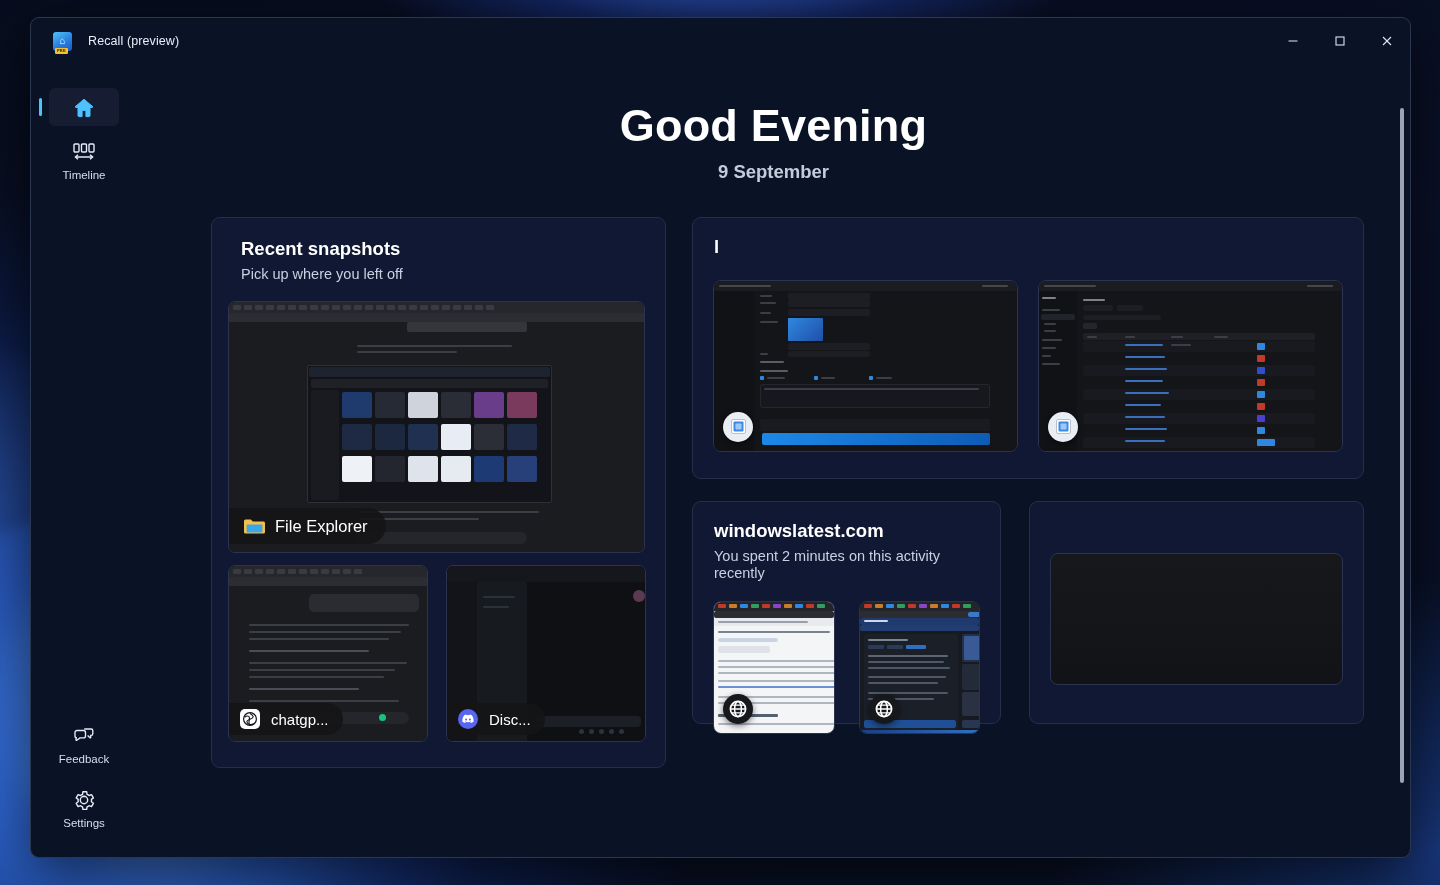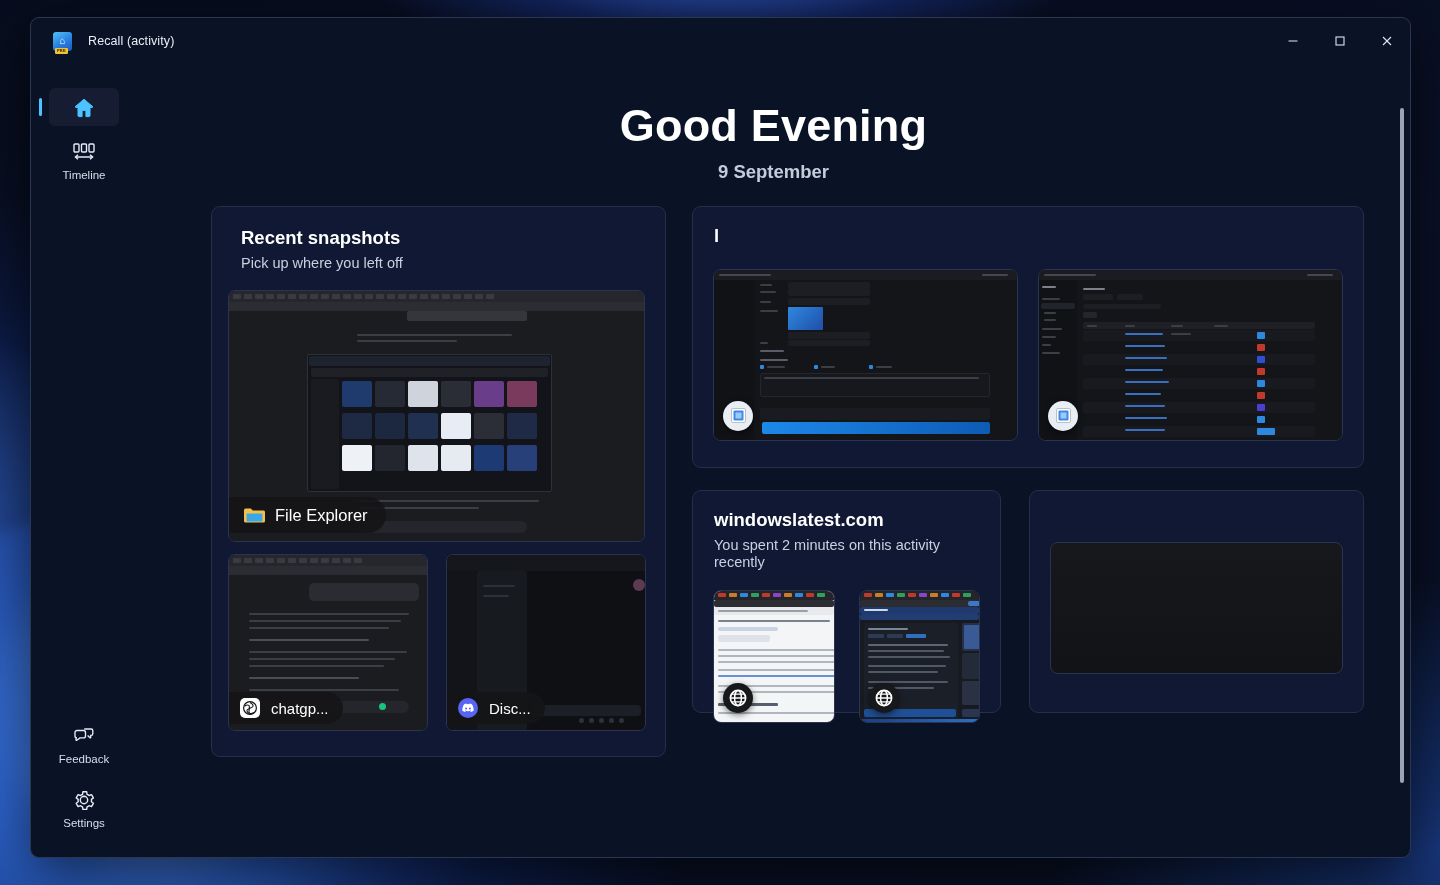--- a/index.html
+++ b/index.html
@@ -152,21 +152,21 @@
   #mic-icon { flex: 0 0 auto; display: flex; align-items: center; margin-left: 8px; }
   #search-underline {
     position: absolute; left: 3px; right: 3px; bottom: -2px;
     height: 3px; border-radius: 2px;
     background: linear-gradient(90deg, #1d7fd4 0%, #2b63d8 16%, #4a3fd4 34%, #8b3fd6 52%, #cf56c8 68%, #e98ab0 82%, #f0b98a 94%, #f5cf9c 100%);
     filter: blur(0.3px);
   }
 
   
   #cards {
-    margin: 23px 0 0 0;
+    margin: 34px 0 0 0;
     padding: 0 46px 0 74px;
     display: grid;
     grid-template-columns: 455px 1fr;
     column-gap: 26px;
     align-items: start;
   }
   #right-col { display: flex; flex-direction: column; gap: 22px; }
   #right-bottom-row { display: grid; grid-template-columns: 1fr 1fr; gap: 28px; }
 
   .card {
@@ -277,21 +277,21 @@
 </div>
 
 <div id="app-window">
 
   <div id="titlebar">
     <div id="titlebar-left">
       <div id="app-icon">
         <span class="glyph">⌂</span>
         <span class="pre-badge">PRE</span>
       </div>
-      <div id="app-title">Recall (activity)</div>
+      <div id="app-title">Recall (preview)</div>
     </div>
 
     <div id="window-controls">
       <div class="winctl">
         <svg width="12" height="12" viewBox="0 0 12 12">
             <line x1="1.5" y1="6" x2="10.5" y2="6" stroke="currentColor" stroke-width="1.1"></line>
           </svg>
       </div>
       <div class="winctl">
         <svg width="12" height="12" viewBox="0 0 12 12">

